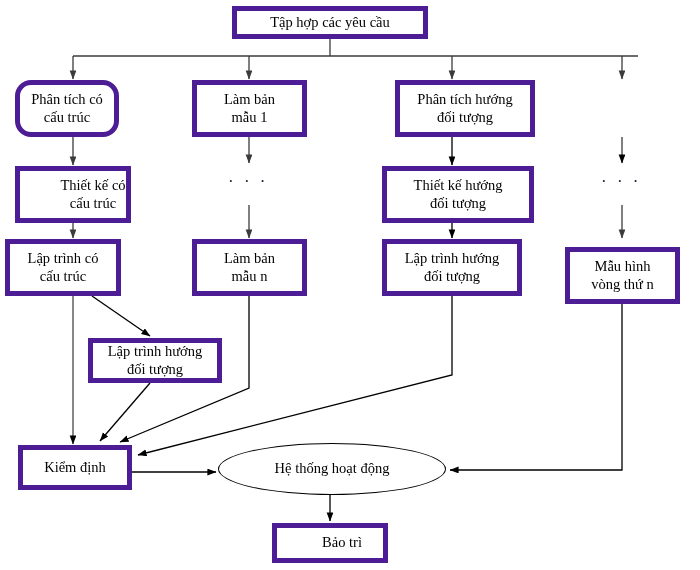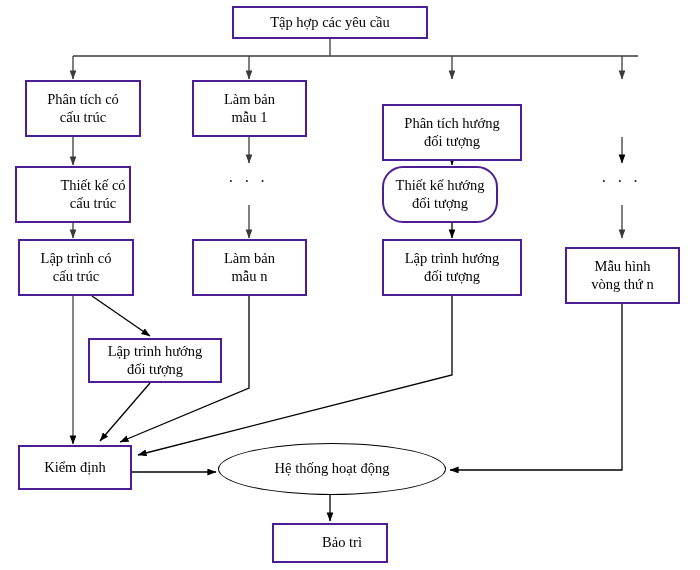--- a/index.html
+++ b/index.html
@@ -18,21 +18,21 @@
   #edges {
     position: absolute;
     left: 0;
     top: 0;
     width: 700px;
     height: 570px;
   }
   .node {
     position: absolute;
     box-sizing: border-box;
-    border: 2px solid #4c1d95;
+    border: 5px solid #4c1d95;
     background: #ffffff;
     display: flex;
     align-items: center;
     justify-content: center;
     text-align: center;
     line-height: 1.22;
     font-size: 14.5px;
     color: #000000;
     white-space: pre-line;
     z-index: 2;
@@ -118,33 +118,33 @@
     <path d="M452,296 L452,375 L138,455" stroke="#000000" stroke-width="1.3" fill="none" marker-end="url(#ah)"></path>
 
     <path d="M132,472 L216,472" stroke="#000000" stroke-width="1.3" fill="none" marker-end="url(#ah)"></path>
 
     <path d="M622,296 L622,470 L450,470" stroke="#000000" stroke-width="1.3" fill="none" marker-end="url(#ah)"></path>
 
     <path d="M330,495 L330,521" stroke="#000000" stroke-width="1.3" fill="none" marker-end="url(#ah)"></path>
   </svg>
 
   <div class="node" style="left: 232px; top: 6px; width: 196px; height: 33px;">Tập hợp các yêu cầu</div>
-  <div class="node" style="left: 25px; top: 80px; width: 116px; height: 57px;">Phân tích có
+  <div class="node" style="left: 15px; top: 80px; width: 104px; height: 57px; border-radius: 16px;">Phân tích có
 cấu trúc</div>
   <div class="node" style="left: 15px; top: 166px; width: 116px; height: 57px; padding-left: 40px;">Thiết kế có
 cấu trúc</div>
-  <div class="node" style="left: 18px; top: 239px; width: 116px; height: 57px;">Lập trình có
+  <div class="node" style="left: 5px; top: 239px; width: 116px; height: 57px;">Lập trình có
 cấu trúc</div>
   <div class="node" style="left: 192px; top: 80px; width: 115px; height: 57px;">Làm bản
 mẫu 1</div>
   <div class="node" style="left: 192px; top: 239px; width: 115px; height: 57px;">Làm bản
 mẫu n</div>
-  <div class="node" style="left: 382px; top: 80px; width: 140px; height: 57px; margin-top: 24px;">Phân tích hướng
+  <div class="node" style="left: 395px; top: 80px; width: 140px; height: 57px;">Phân tích hướng
 đối tượng</div>
-  <div class="node" style="left: 382px; top: 166px; width: 116px; height: 57px; border-radius: 21px;">Thiết kế hướng
+  <div class="node" style="left: 382px; top: 166px; width: 152px; height: 57px;">Thiết kế hướng
 đối tượng</div>
   <div class="node" style="left: 382px; top: 239px; width: 140px; height: 57px;">Lập trình hướng
 đối tượng</div>
   <div class="node" style="left: 565px; top: 239px; width: 115px; height: 57px; margin-top: 8px;">Mẫu hình
 vòng thứ n</div>
   <div class="node" style="left: 88px; top: 338px; width: 134px; height: 45px;">Lập trình hướng
 đối tượng</div>
   <div class="node" style="left: 18px; top: 445px; width: 114px; height: 45px;">Kiểm định</div>
   <div class="node ellipse" style="left: 218px; top: 443px; width: 228px; height: 52px;">
     <span class="ellipse-shape"></span>

